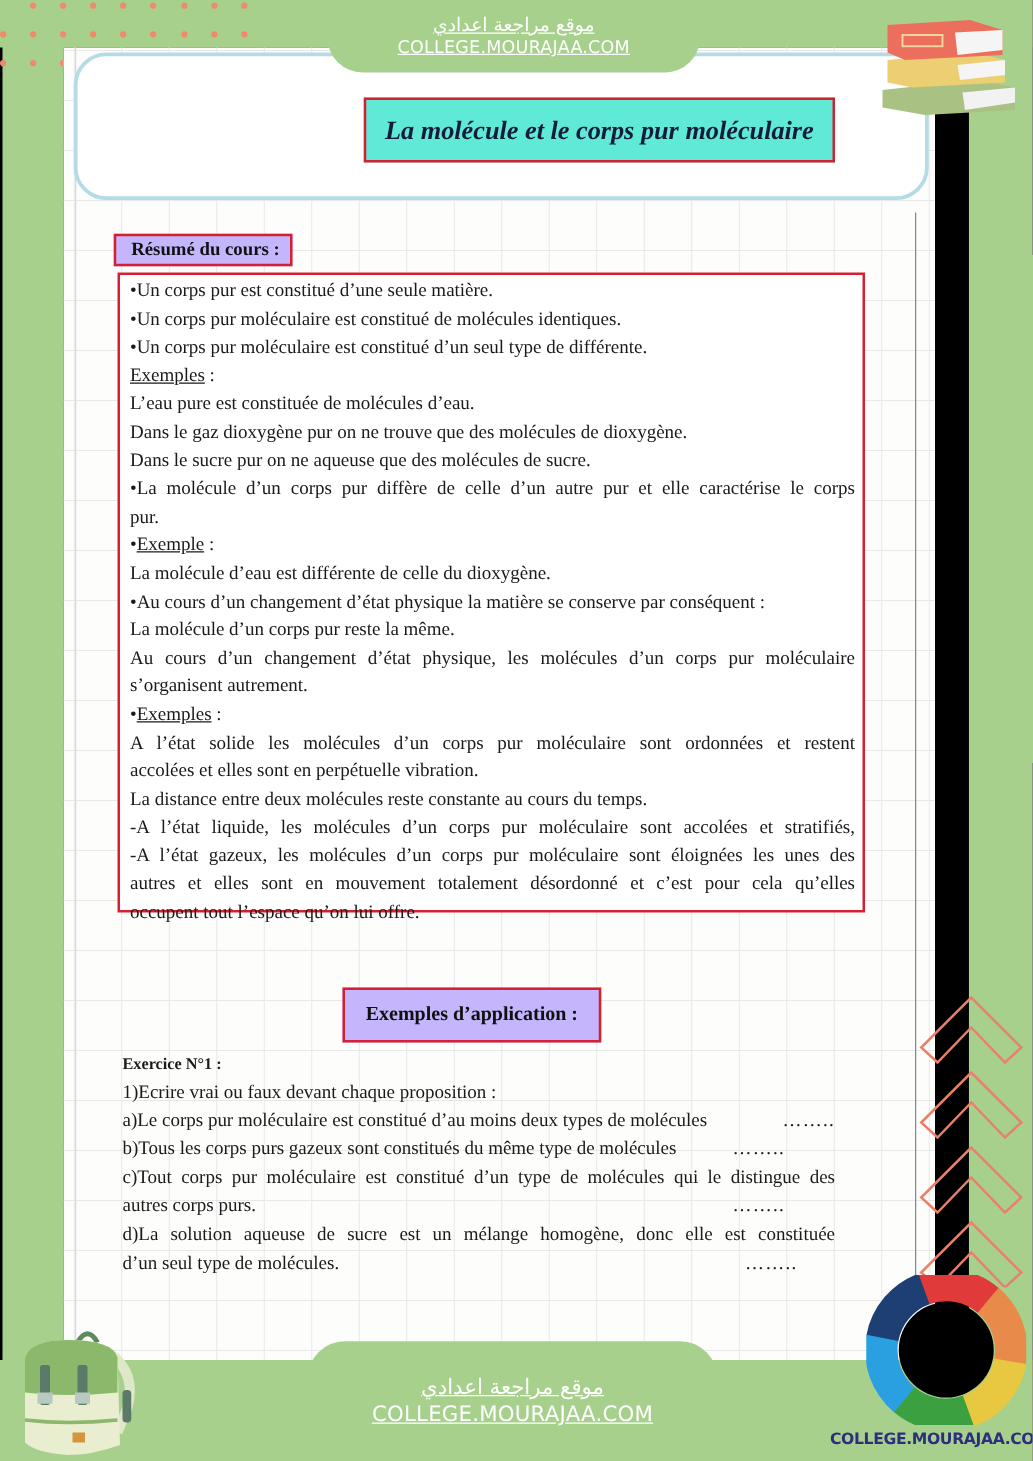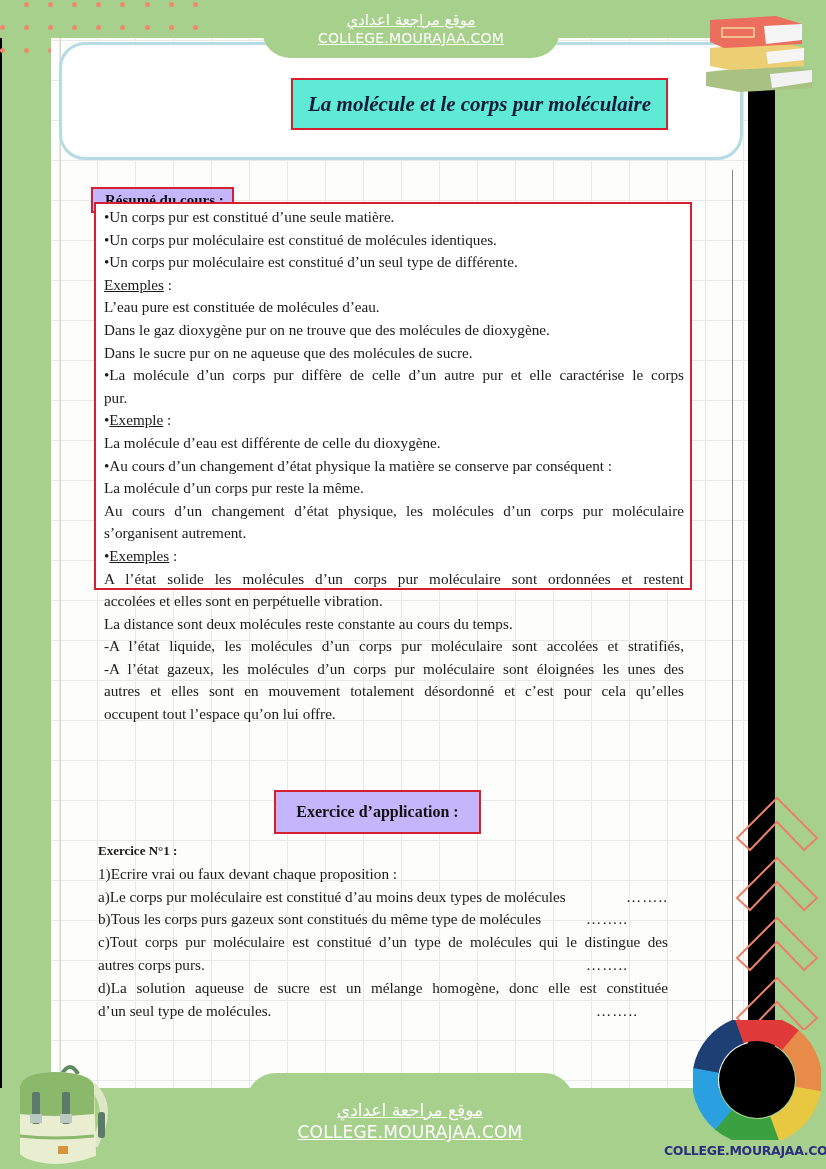--- a/index.html
+++ b/index.html
@@ -64,21 +64,21 @@
 
   .section-box {
     position: absolute; border: 2px solid #d42030; background: #c4b5fd;
     display: flex; align-items: center;
     font-family: "Liberation Serif", serif; font-weight: bold; color: #111; font-size: 15px;
   }
   .resume-head { left: 91px; top: 187px; width: 143px; height: 26px; padding-left: 12px; box-sizing: border-box; }
   .exo-head { left: 274px; top: 790px; width: 203px; height: 40px; justify-content: center; font-size: 16px; }
 
   .summary-box {
-    position: absolute; left: 94px; top: 202px; width: 598px; height: 388px;
+    position: absolute; left: 94px; top: 218px; width: 598px; height: 512px;
     border: 2px solid #d42030; box-sizing: border-box; background: #fff;
     padding: 2px 6px 0 8px;
   }
   .line {
     font-family: "Liberation Serif", serif; font-size: 15.2px; color: #1a1a1a;
     line-height: 22.6px; white-space: nowrap;
   }
   .line.justify { white-space: normal; text-align: justify; text-align-last: justify; }
   .u { text-decoration: underline; }
 
@@ -177,29 +177,29 @@
   <div class="line">pur.</div>
   <div class="line"><span>•</span><span class="u">Exemple</span><span> :</span></div>
   <div class="line">La molécule d’eau est différente de celle du dioxygène.</div>
   <div class="line">•Au cours d’un changement d’état physique la matière se conserve par conséquent :</div>
   <div class="line">La molécule d’un corps pur reste la même.</div>
   <div class="line justify">Au cours d’un changement d’état physique, les molécules d’un corps pur moléculaire</div>
   <div class="line">s’organisent autrement.</div>
   <div class="line"><span>•</span><span class="u">Exemples</span><span> :</span></div>
   <div class="line justify">A l’état solide les molécules d’un corps pur moléculaire sont ordonnées et restent</div>
   <div class="line">accolées et elles sont en perpétuelle vibration.</div>
-  <div class="line">La distance sont deux molécules reste constante au cours du temps.</div>
+  <div class="line">La distance entre deux molécules reste constante au cours du temps.</div>
   <div class="line justify">-A l’état liquide, les molécules d’un corps pur moléculaire sont accolées et stratifiés,</div>
   <div class="line justify">-A l’état gazeux, les molécules d’un corps pur moléculaire sont éloignées les unes des</div>
   <div class="line justify">autres et elles sont en mouvement totalement désordonné et c’est pour cela qu’elles</div>
   <div class="line">occupent tout l’espace qu’on lui offre.</div>
 </div>
 
 <div class="section-box exo-head">
-  <span>Exercice d’application :</span>
+  <span>Exemples d’application :</span>
 </div>
 
 <div class="exercise">
   <div class="line exo-title">Exercice N°1 :</div>
   <div class="line">1)Ecrire vrai ou faux devant chaque proposition :</div>
   <div class="line" style="position:relative">
     <span>a)Le corps pur moléculaire est constitué d’au moins deux types de molécules</span>
     <span class="right-dots dots-fill">……..</span>
   </div>
   <div class="line" style="position:relative">

